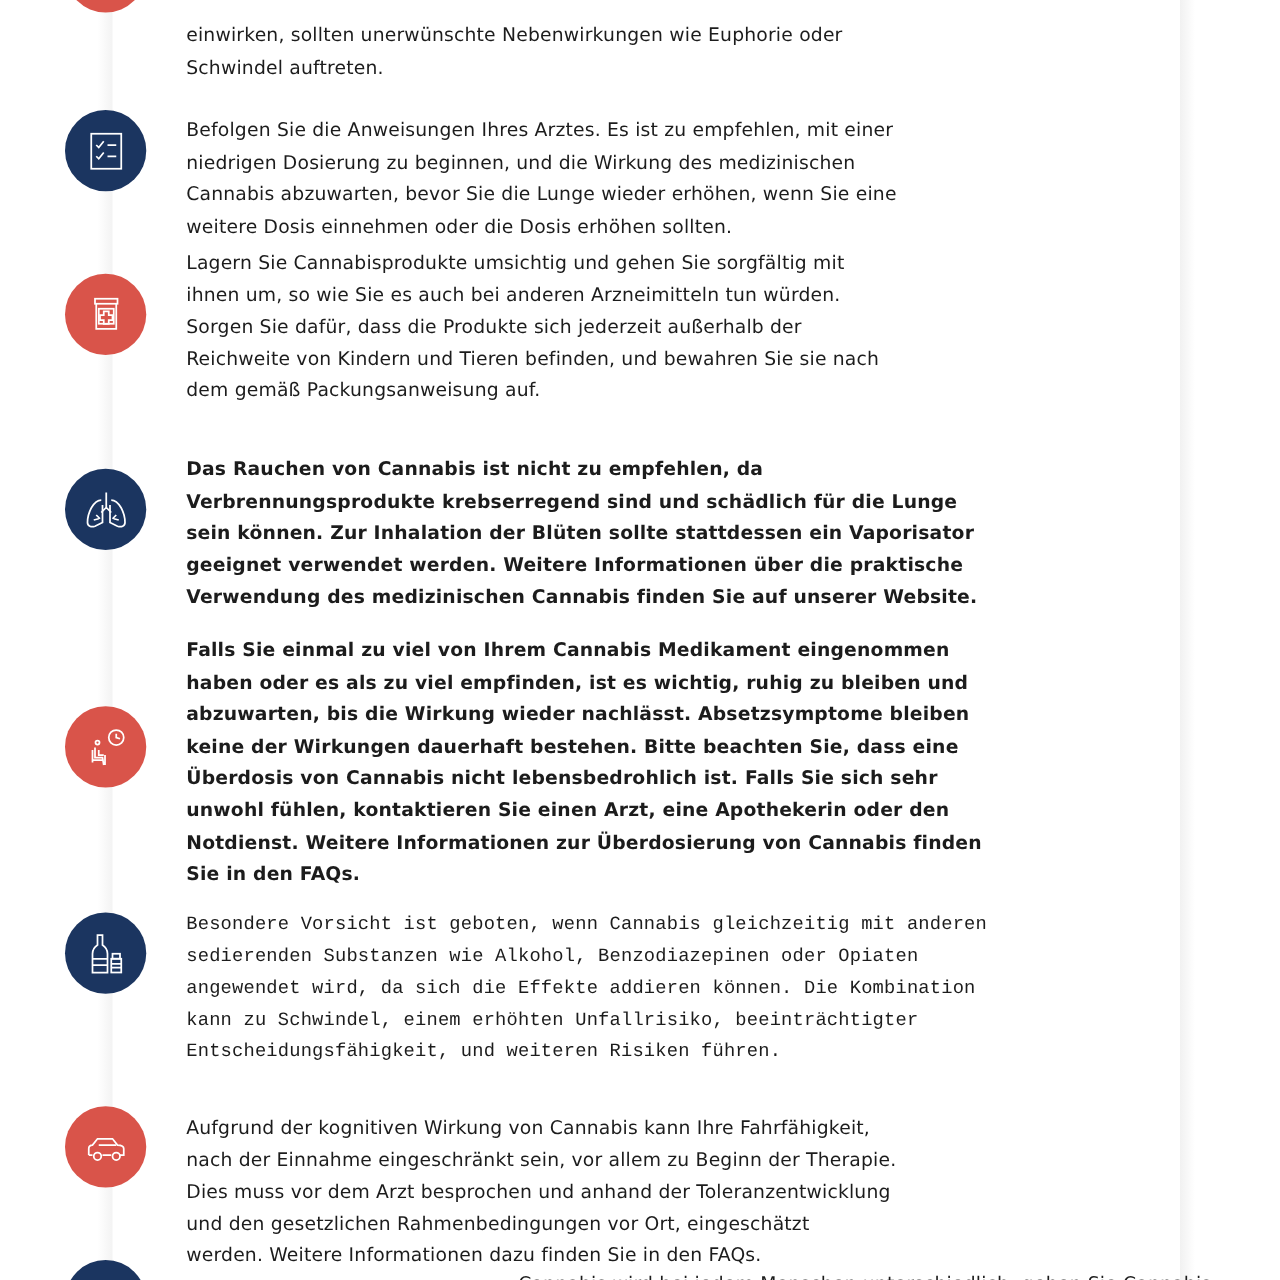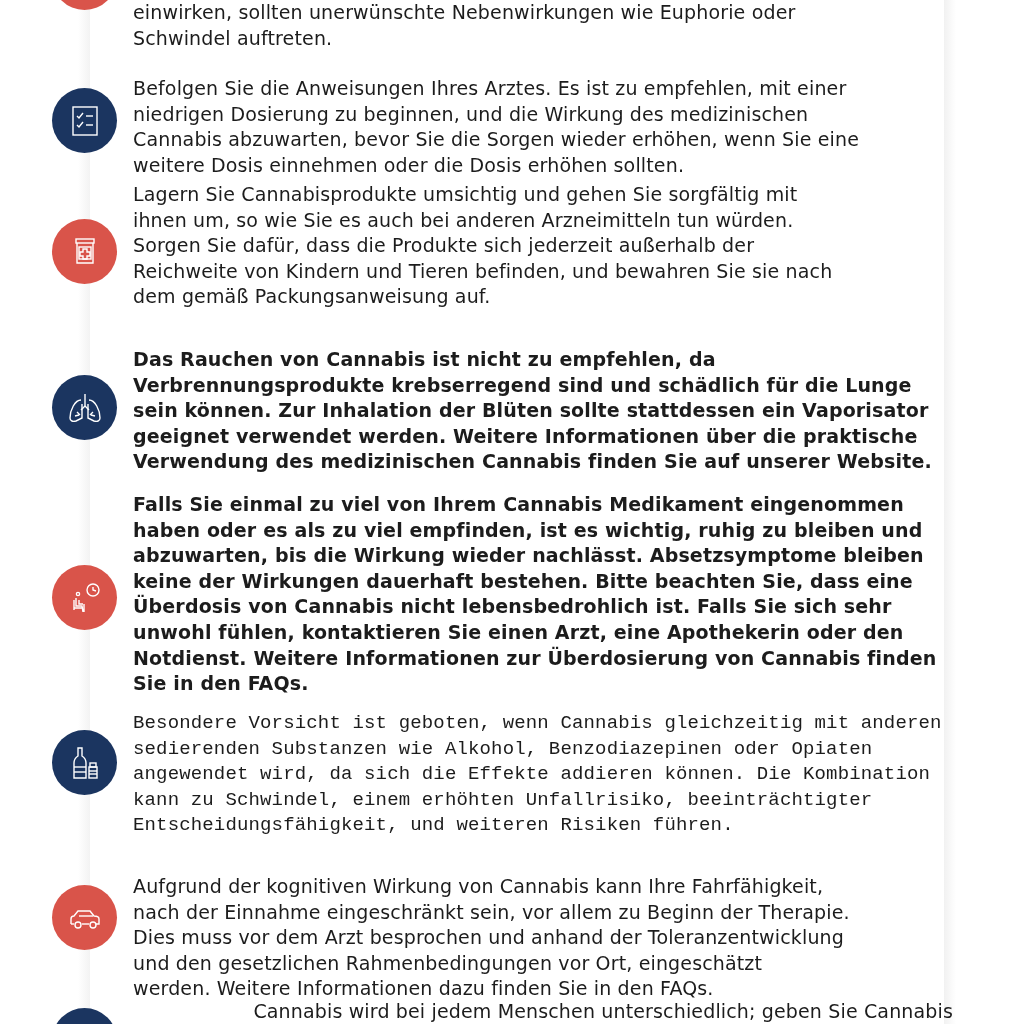--- a/index.html
+++ b/index.html
@@ -8,22 +8,22 @@
   .shadow-left { position:absolute; left:78px; top:0; width:12px; height:1024px;
          background:linear-gradient(to right, #ffffff, #f3f3f3); }
   .shadow-right { position:absolute; left:944px; top:0; width:12px; height:1024px;
          background:linear-gradient(to right, #f1f1f1, #ffffff); }
   .item { position:absolute; left:0; width:1024px; }
   .icon { position:absolute; left:52px; width:65px; height:65px; border-radius:50%;
           display:flex; align-items:center; justify-content:center; }
   .icon svg { width:40px; height:40px; }
   .red { background:#d9544a; }
   .navy { background:#1b3560; }
-  .text { position:absolute; left:133px; width:820px; font-size:19px; line-height:25.6px;
-          letter-spacing:0.15px; white-space:pre; margin:0; }
+  .text { position:absolute; left:133px; width:820px; font-size:15px; line-height:25.6px;
+          letter-spacing:0.15px; white-space:pre; margin:16px; }
 </style>
 </head>
 <body>
 
 <div class="shadow-left"></div>
 <div class="shadow-right"></div>
 
 <div class="item" style="top:0;">
   <div class="icon red" style="top:-55px;"></div>
   <p class="text" style="top:0px;">einwirken, sollten unerwünschte Nebenwirkungen wie Euphorie oder
@@ -35,21 +35,21 @@
     <svg viewBox="0 0 40 40" fill="none" stroke="#fff" stroke-width="1.4">
       <rect x="8" y="6" width="24" height="28"></rect>
       <polyline points="12,15 14,17 18,12"></polyline>
         <line x1="21" y1="15" x2="28" y2="15"></line>
       <polyline points="12,24 14,26 18,21"></polyline>
         <line x1="21" y1="24" x2="28" y2="24"></line>
     </svg>
   </div>
   <p class="text" style="top:76px;">Befolgen Sie die Anweisungen Ihres Arztes. Es ist zu empfehlen, mit einer
 niedrigen Dosierung zu beginnen, und die Wirkung des medizinischen
-Cannabis abzuwarten, bevor Sie die Sorgen wieder erhöhen, wenn Sie eine
+Cannabis abzuwarten, bevor Sie die Lunge wieder erhöhen, wenn Sie eine
 weitere Dosis einnehmen oder die Dosis erhöhen sollten.</p>
 </div>
 
 <div class="item" style="top:0;">
   <div class="icon red" style="top:219px;">
     <svg viewBox="0 0 40 40" fill="none" stroke="#fff" stroke-width="1.4">
       <rect x="11" y="7" width="18" height="4"></rect>
       <path d="M12 11 v20 h16 v-20"></path>
       <rect x="14" y="15" width="12" height="12"></rect>
       <path d="M18 17 h4 v3 h3 v4 h-3 v3 h-4 v-3 h-3 v-4 h3 z"></path>

